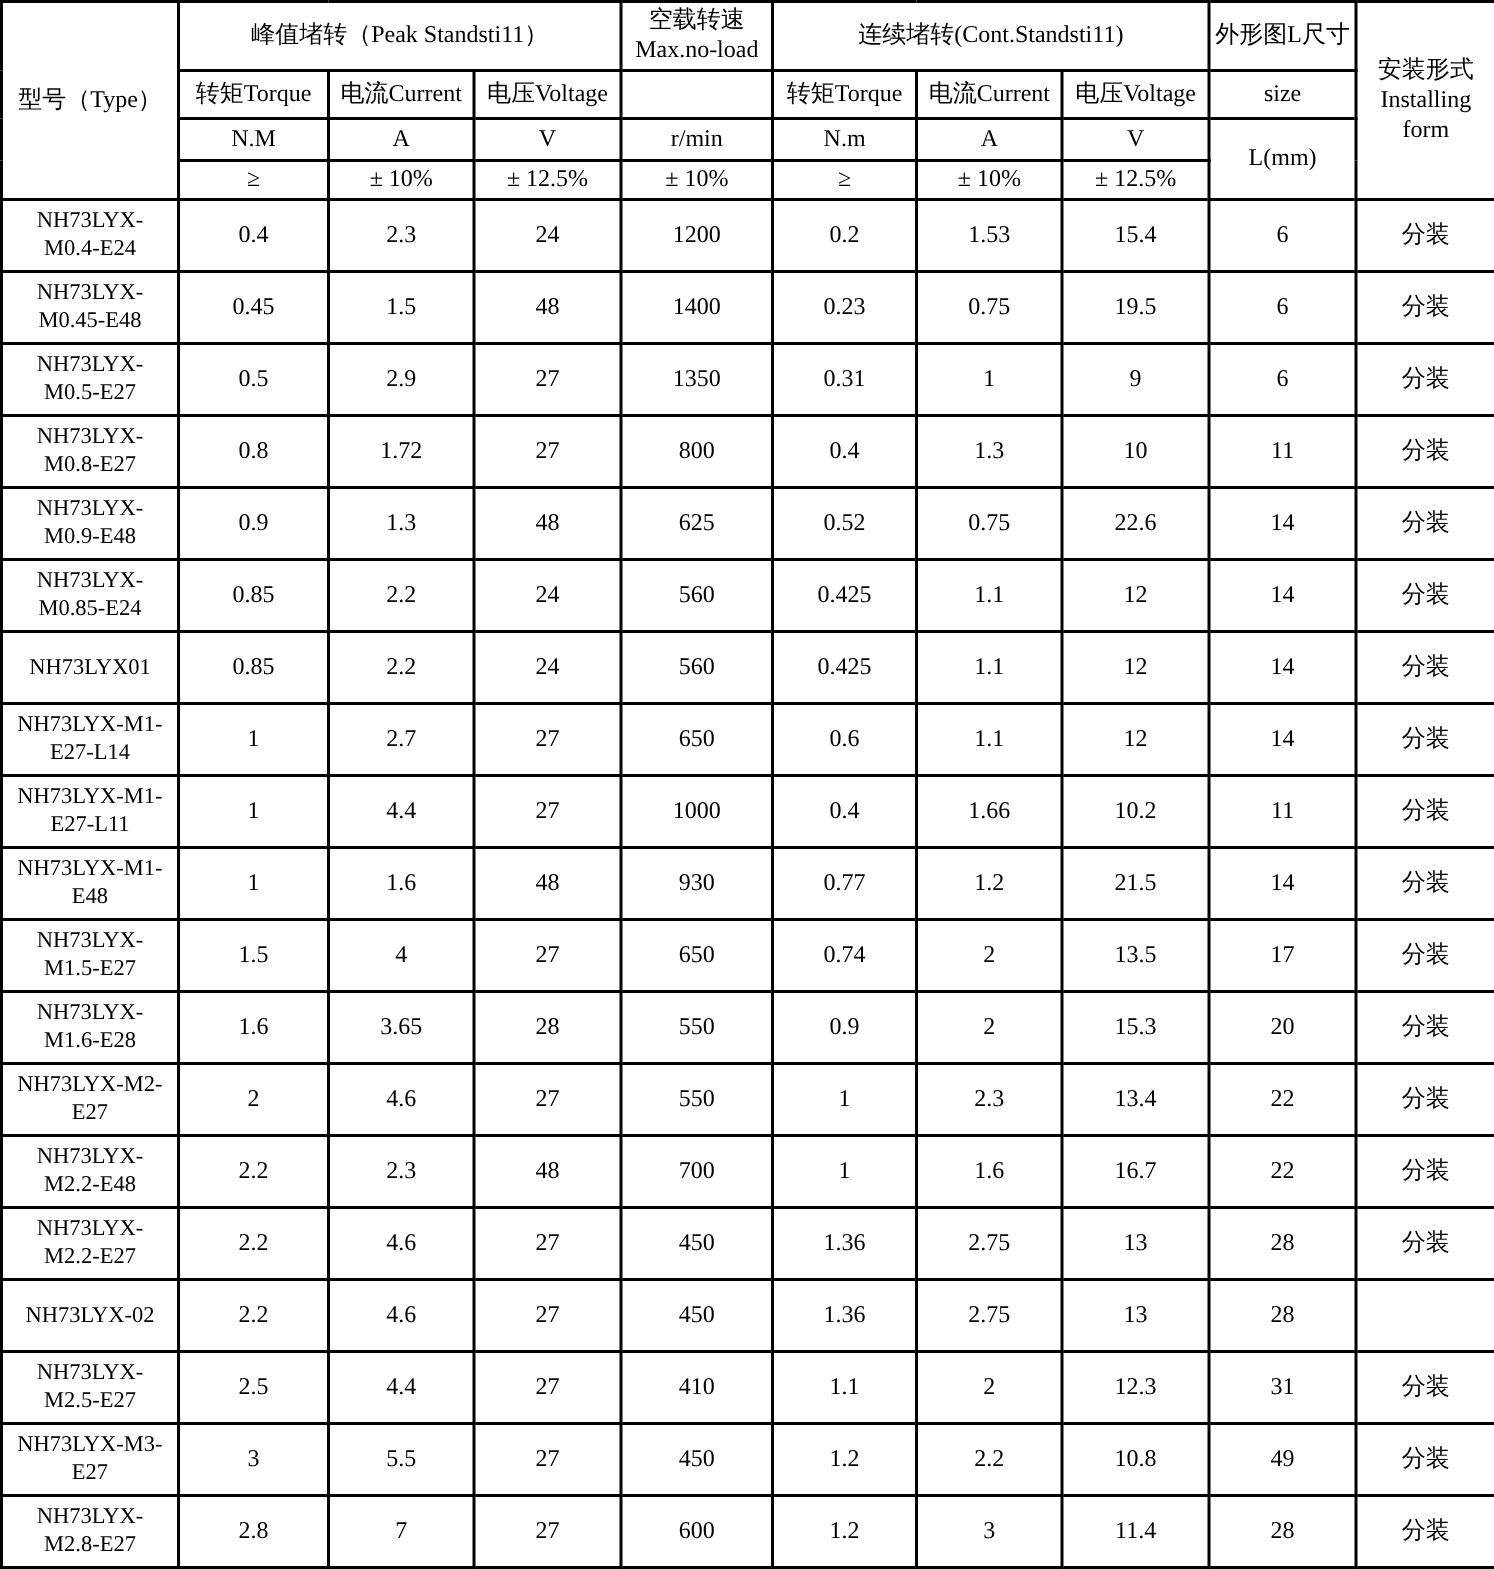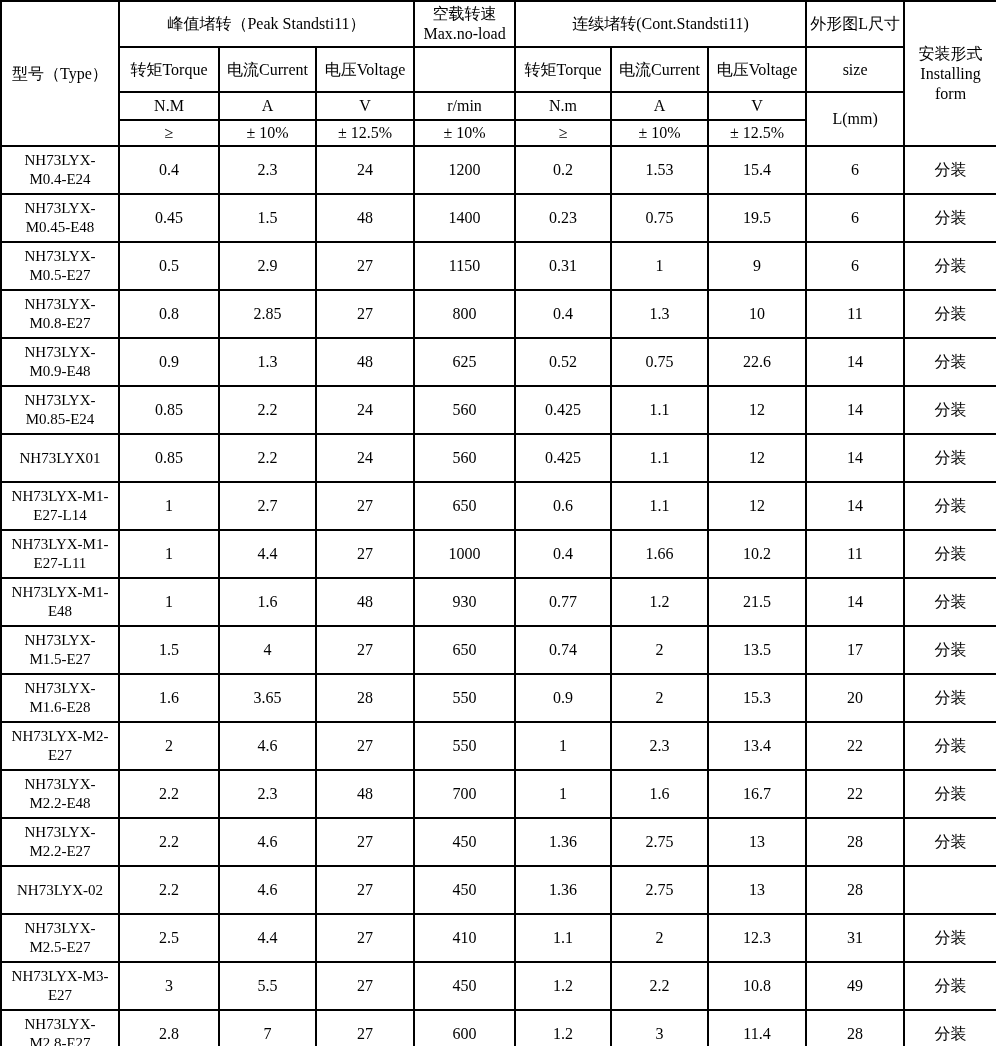--- a/index.html
+++ b/index.html
@@ -32,21 +32,21 @@
     overflow: hidden;
     box-sizing: border-box;
   }
   .pre { white-space: pre-line; }
   thead td { font-size: 15px; }
   .unit-row td { font-size: 15px; }
   .tol-row td { font-size: 15px; }
   .geq { font-size: 19px; }
   tbody td.model-cell { font-size: 15px; }
   tr.h1 { height: 46px; }
-  tr.h2 { height: 45px; }
+  tr.h2 { height: 32px; }
   tr.h3 { height: 28px; }
   tr.h4 { height: 26px; }
   tbody tr { height: 48px; margin-left: 18px; }
 </style>
 </head>
 <body>
 
 <div class="sheet">
   <table class="spec">
     <colgroup>
@@ -129,32 +129,32 @@
           <td>19.5</td>
           <td>6</td>
           <td>分装</td>
         </tr>
         <tr>
           <td class="model-cell pre">NH73LYX-
 M0.5-E27</td>
           <td>0.5</td>
           <td>2.9</td>
           <td>27</td>
-          <td>1150</td>
+          <td>1350</td>
           <td>0.31</td>
           <td>1</td>
           <td>9</td>
           <td>6</td>
           <td>分装</td>
         </tr>
         <tr>
           <td class="model-cell pre">NH73LYX-
 M0.8-E27</td>
           <td>0.8</td>
-          <td>2.85</td>
+          <td>1.72</td>
           <td>27</td>
           <td>800</td>
           <td>0.4</td>
           <td>1.3</td>
           <td>10</td>
           <td>11</td>
           <td>分装</td>
         </tr>
         <tr>
           <td class="model-cell pre">NH73LYX-

